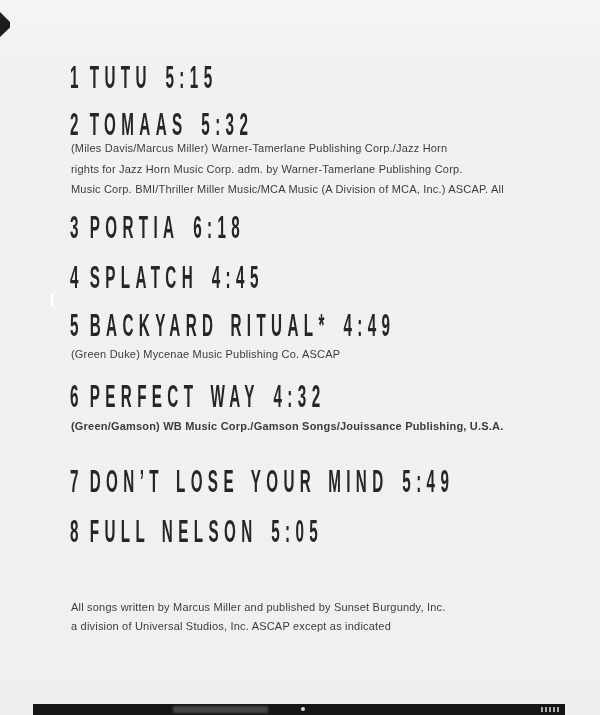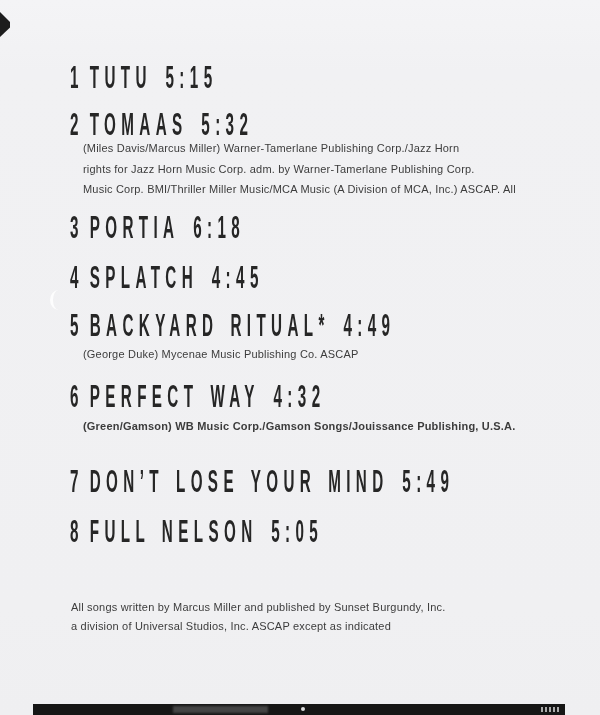--- a/index.html
+++ b/index.html
@@ -12,21 +12,21 @@
   
   .track {
     position:absolute; left:70px; white-space:nowrap;
     font-weight:bold; font-size:31px; line-height:31px;
     letter-spacing:11px; word-spacing:5px; color:#262626;
     transform:scaleX(0.49); transform-origin:0 0;
   }
   .t-title { margin-left:12px; }
   .t-time  { margin-left:28px; }
 
-  .credit { position:absolute; left:83px; color:#3c3c3c; font-size:11px; letter-spacing:0.2px; }
+  .credit { position:absolute; left:71px; color:#3c3c3c; font-size:11px; letter-spacing:0.2px; }
   .credit .line { line-height:20.5px; }
   .credit.tight .line { line-height:18.5px;font-weight:bold; }
 
   .footer { position:absolute; left:71px; top:598px; color:#3c3c3c; font-size:11px; letter-spacing:0.2px; }
   .footer .line { line-height:18.5px; }
 
   
   .artifact-corner {
     position:absolute; left:0; top:12px; width:10px; height:25px; background:#1d1d1d;
     clip-path:polygon(0 0, 100% 40%, 100% 62%, 0 100%);
@@ -77,21 +77,21 @@
   </div>
 
   <div class="track" style="top:262px">
     <span class="t-num">4</span><span class="t-title">SPLATCH</span><span class="t-time">4:45</span>
   </div>
 
   <div class="track" style="top:310px">
     <span class="t-num">5</span><span class="t-title">BACKYARD RITUAL*</span><span class="t-time">4:49</span>
   </div>
   <div class="credit" style="top:344px">
-    <div class="line">(George Duke) Mycenae Music Publishing Co. ASCAP</div>
+    <div class="line">(Green Duke) Mycenae Music Publishing Co. ASCAP</div>
   </div>
 
   <div class="track" style="top:381px">
     <span class="t-num">6</span><span class="t-title">PERFECT WAY</span><span class="t-time">4:32</span>
   </div>
   <div class="credit tight" style="top:417px">
     <div class="line">(Green/Gamson) WB Music Corp./Gamson Songs/Jouissance Publishing, U.S.A.</div>
   </div>
 
   <div class="track" style="top:466px">

